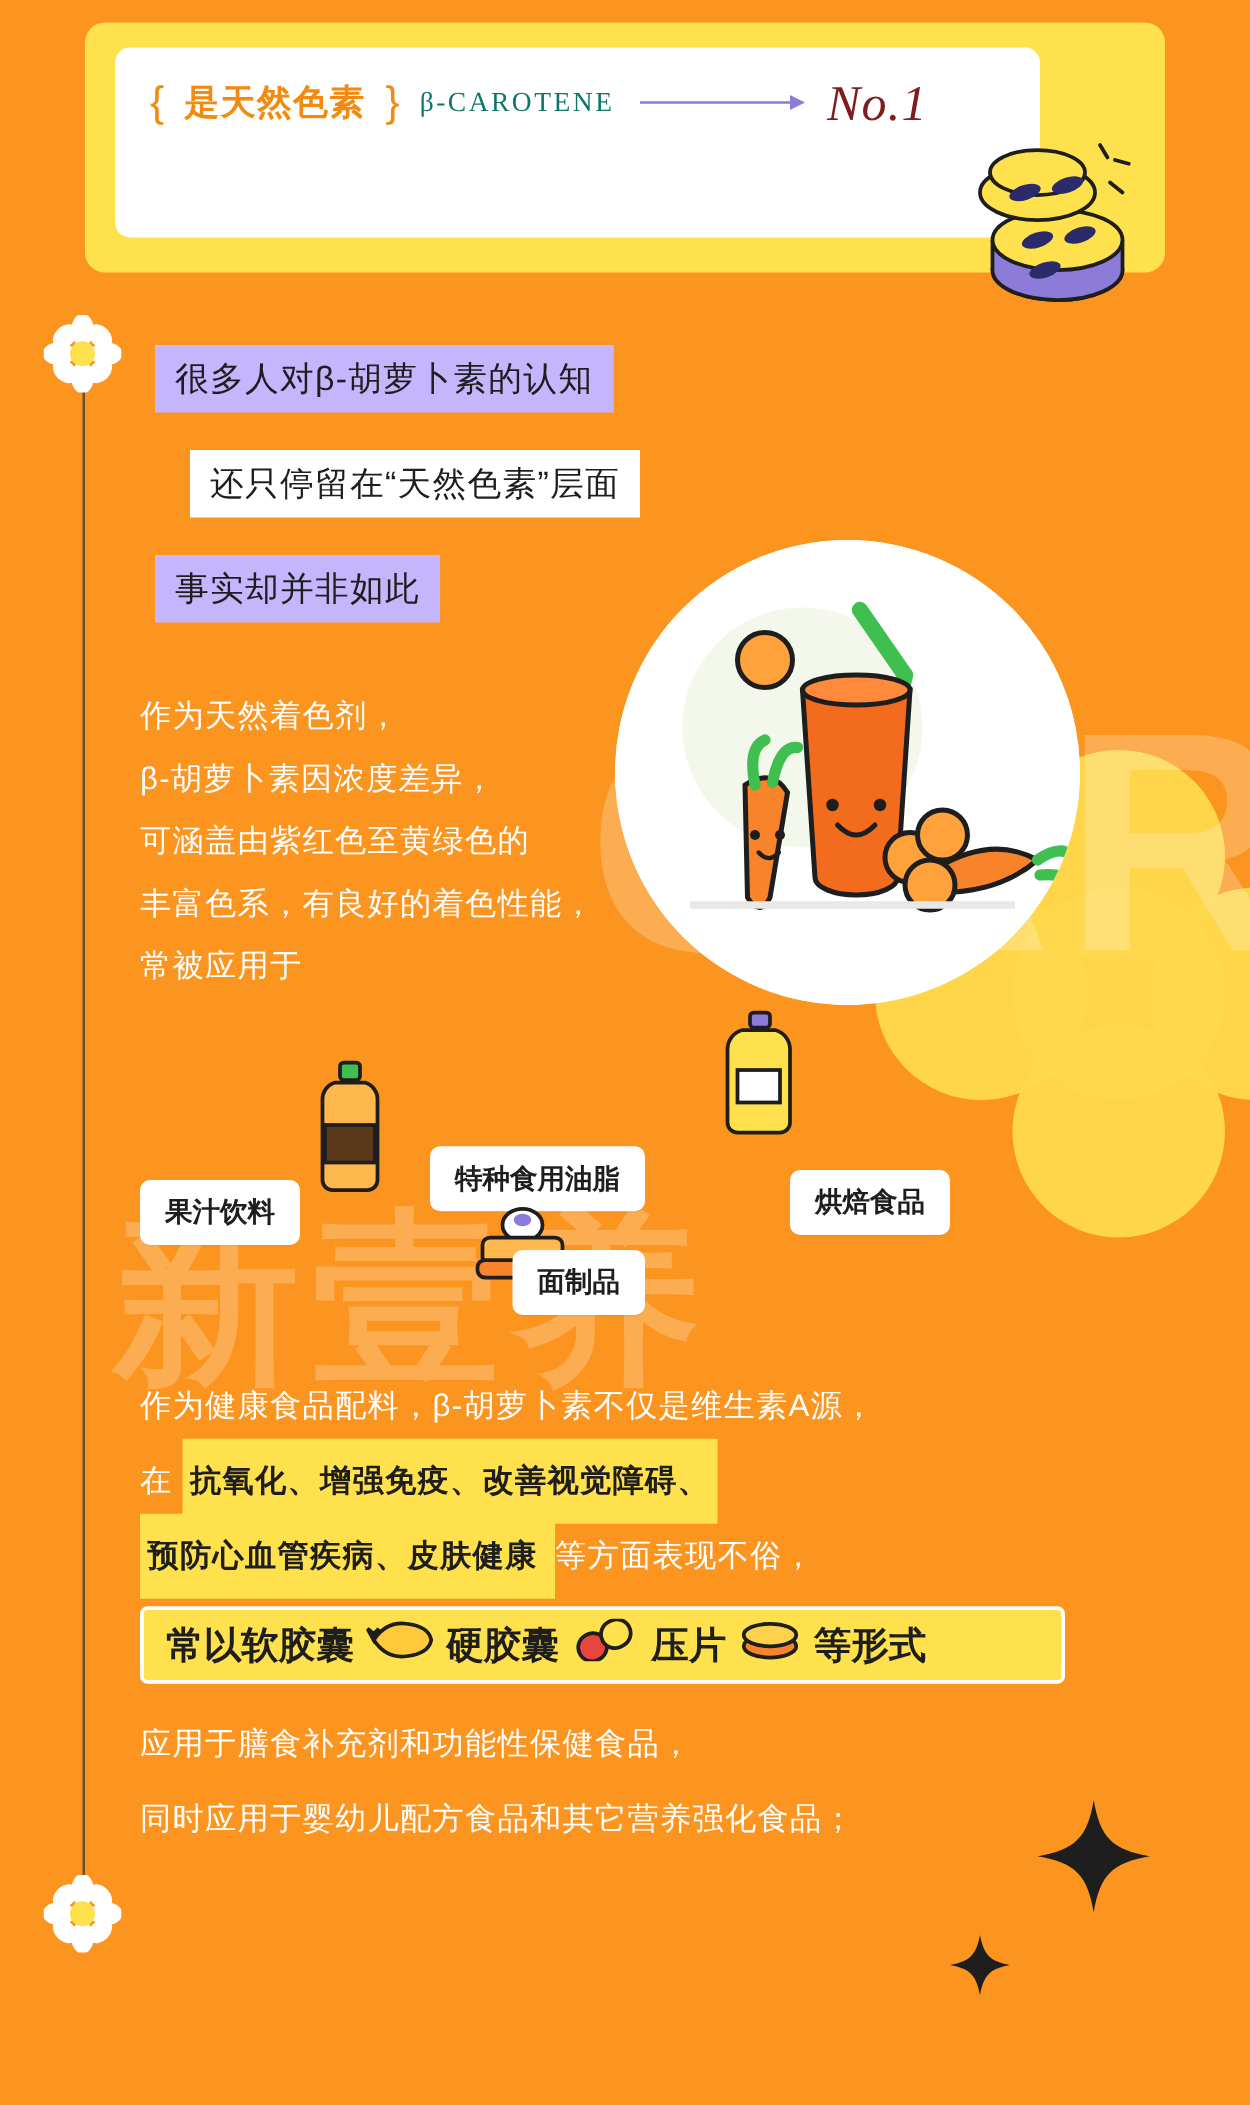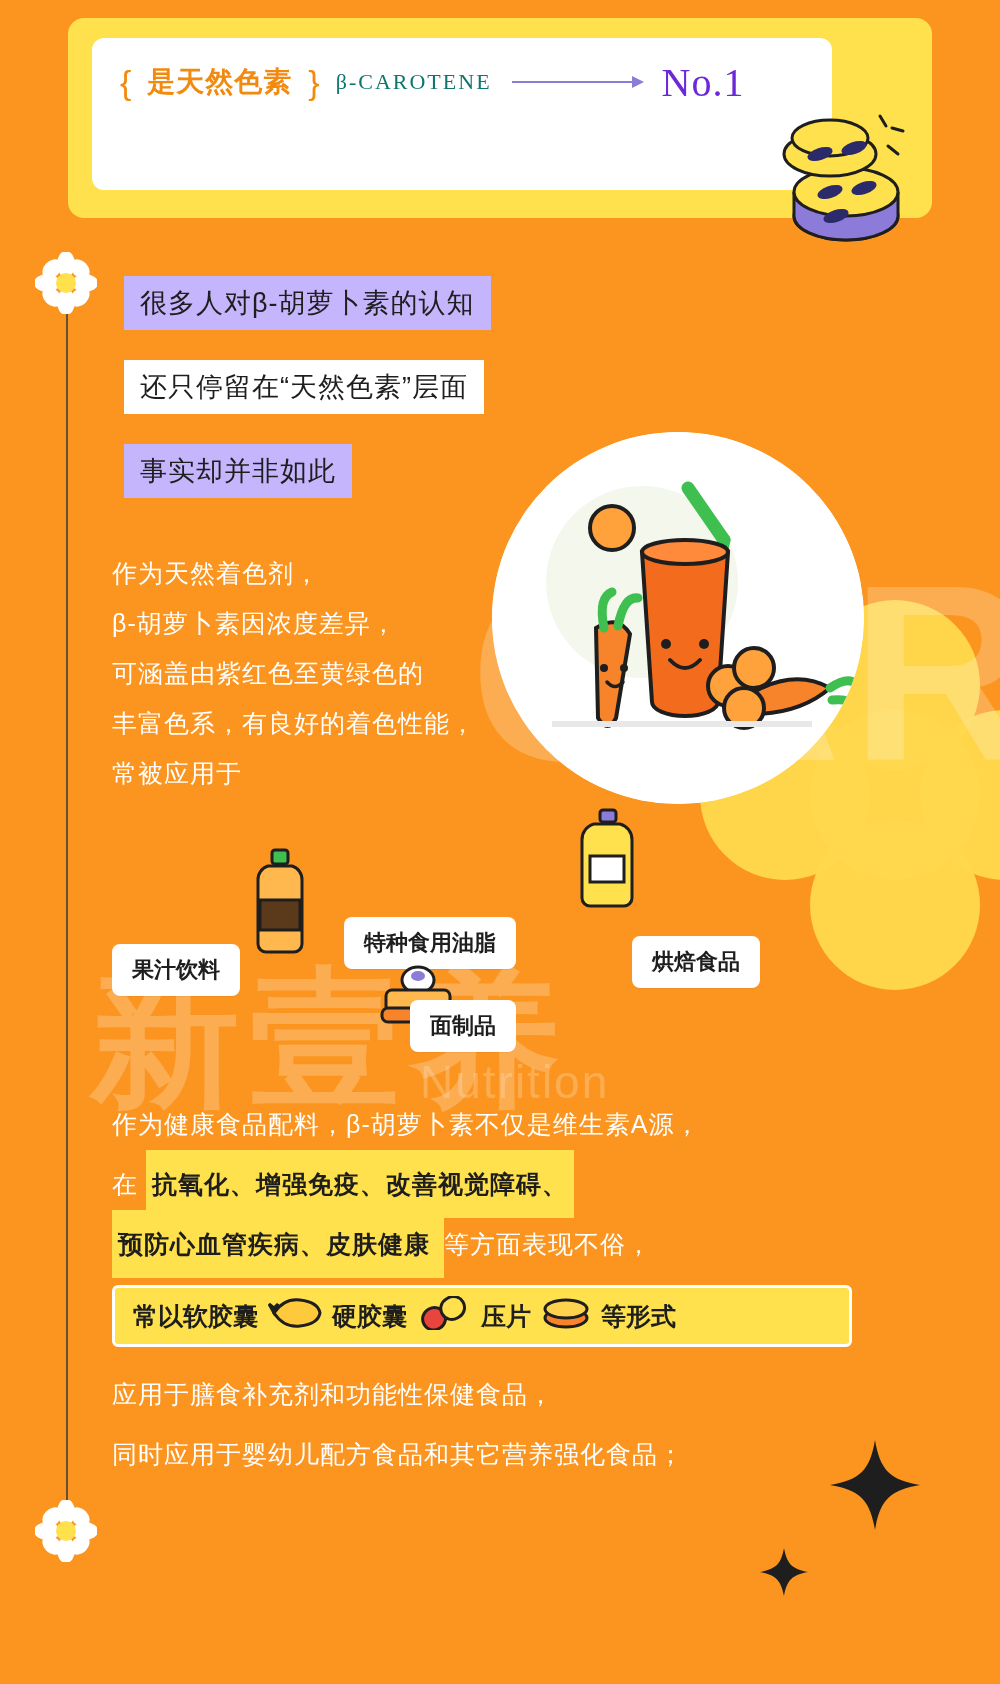--- a/index.html
+++ b/index.html
@@ -89,22 +89,23 @@
     content: "";
     position: absolute;
     right: -2px; top: -5px;
     border-left: 12px solid #8C7BD8;
     border-top: 6px solid transparent;
     border-bottom: 6px solid transparent;
   }
   .no1 {
     font-family: "Liberation Serif", serif;
     font-size: 40px;
-    color: #6d28d9;
+    color: #7f1d1d;
     letter-spacing: 1px;
+    font-style: italic;
   }
   .header-row2 {
     margin-top: 12px;
     font-size: 40px;
     font-weight: 700;
     color: #1E1E1E;
     letter-spacing: 2px;
   }
 
   
@@ -124,21 +125,21 @@
   .hl {
     position: absolute;
     display: inline-block;
     font-size: 27px;
     color: #1E1E1E;
     padding: 9px 16px;
     letter-spacing: 1px;
     white-space: nowrap;
   }
   .hl.yellow { background: #c4b5fd; }
-  .hl.white  { background: #FFFFFF; }
+  .hl.white  { background: #FFFFFF; margin-left: 28px; }
 
   
   .para {
     position: absolute;
     font-size: 25px;
     line-height: 50px;
     color: #FFFFFF;
     letter-spacing: 1px;
     white-space: pre-line;
   }
@@ -184,21 +185,21 @@
   .boxline {
     position: absolute;
     left: 112px; top: 1285px;
     width: 740px; height: 62px;
     border: 3px solid #fff;
     border-radius: 6px;
     display: flex;
     align-items: center;
     gap: 10px;
     padding: 2px 18px;
-    font-size: 25px;
+    font-size: 30px;
     font-weight: 700;
     color: #1E1E1E;
     background: #FFE14D;
     white-space: nowrap;
   }
 
   .sparkle { position: absolute; }
 </style>
 </head>
 <body>
@@ -207,21 +208,20 @@
   <div class="petal" style="left:110px; top:0;"></div>
   <div class="petal" style="left:0; top:110px;"></div>
   <div class="petal" style="left:220px; top:110px;"></div>
   <div class="petal" style="left:110px; top:220px;"></div>
   <div class="petal" style="left:110px; top:110px; background:#FFD84D;"></div>
 </div>
 
 <div class="watermark">
   <span class="wm-1">CARLO</span>
   <span class="wm-2">新壹养</span>
-  <span class="wm-4">Nutrition</span>
 </div>
 
 <div class="header-band"></div>
 
 <div class="header-card">
   <div class="header-row1">
     <span class="brace">{</span>
     <span class="tagline">是天然色素</span>
     <span class="brace">}</span>
     <span class="carotene">β-CAROTENE</span>

